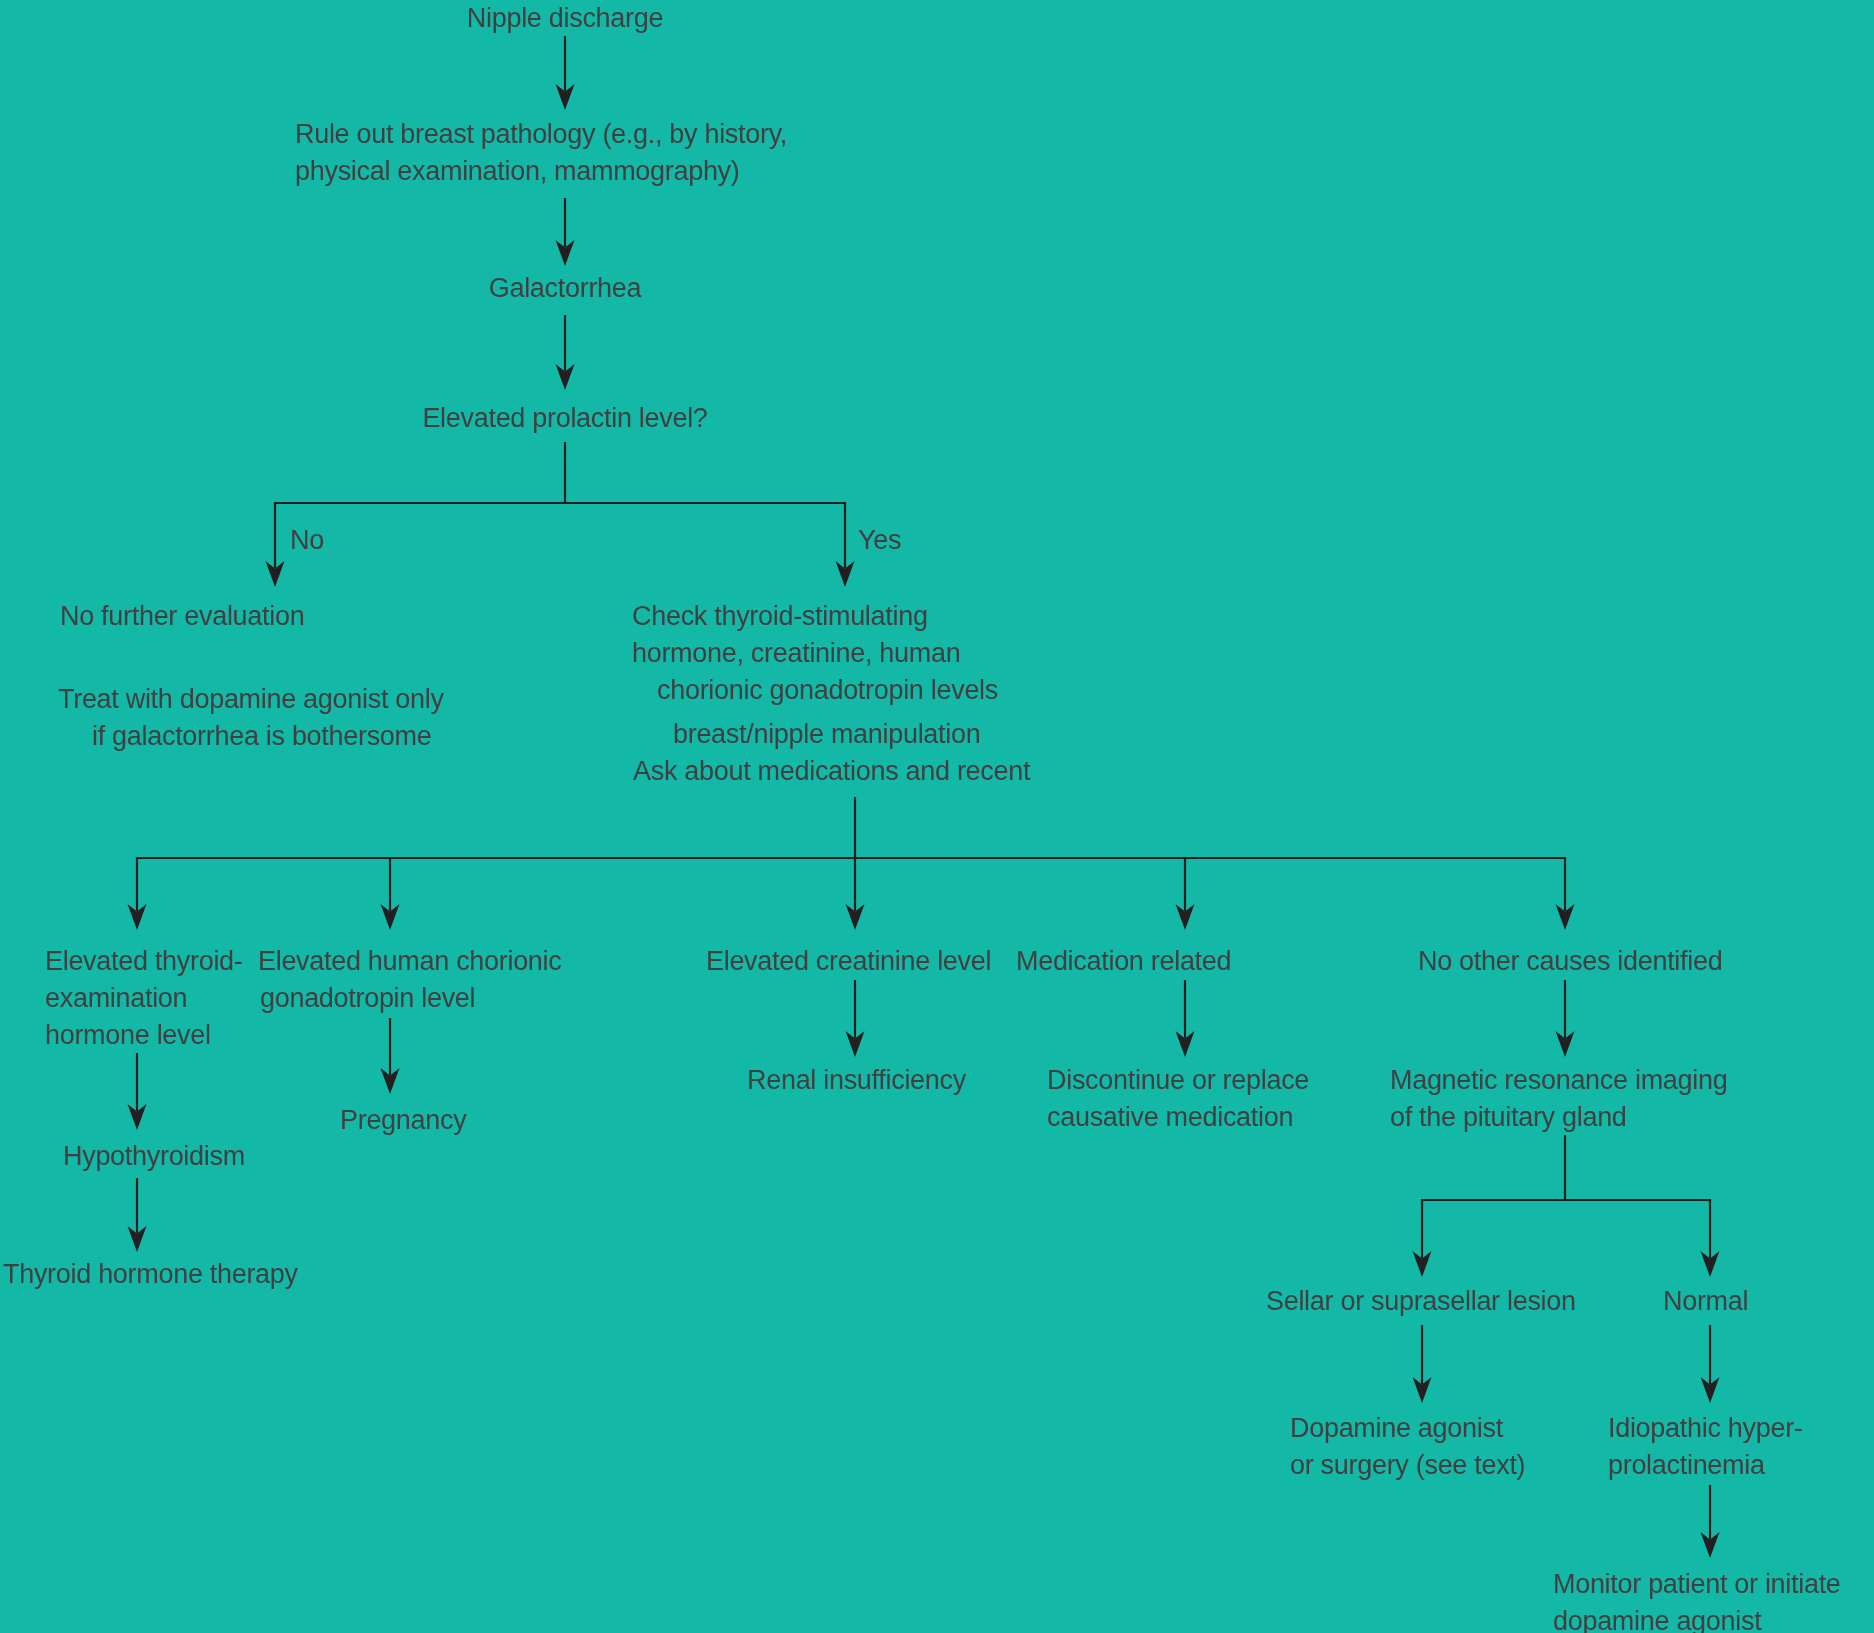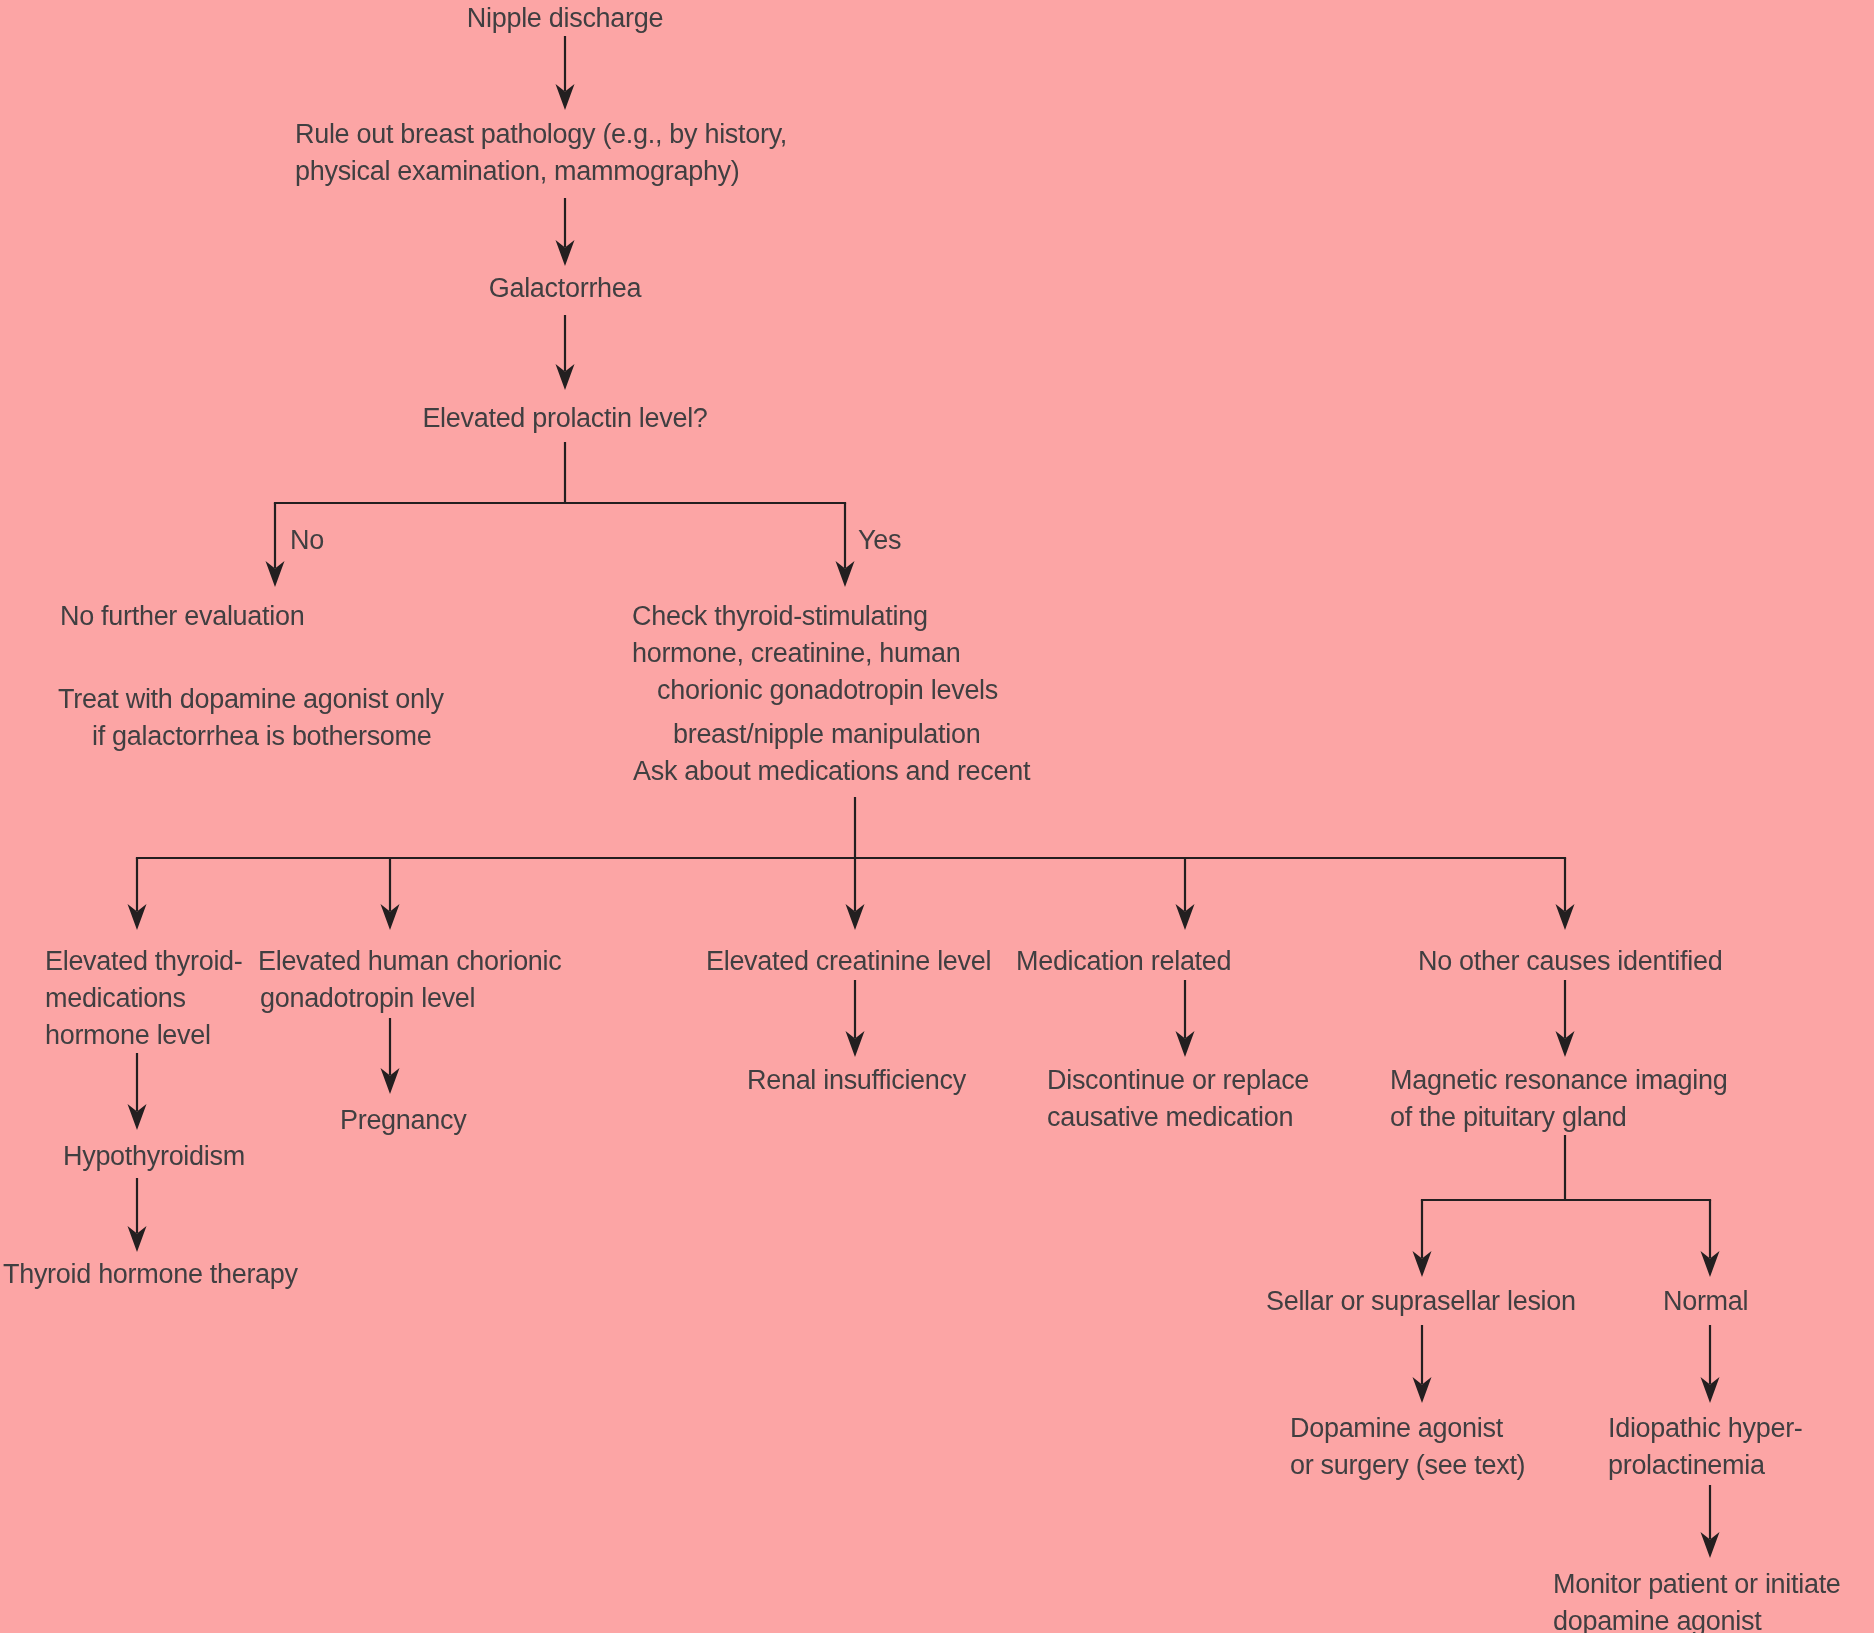--- a/index.html
+++ b/index.html
@@ -1,20 +1,20 @@
 <!DOCTYPE html>
 <html><head>
 <meta charset="utf-8">
 <style>
   html,body{margin:0;padding:0;background:#ffffff;}
   .canvas{
     position:relative;
     width:1874px;
     height:1633px;
-    background:#fca5a5;
+    background:#14b8a6;
     font-family:"Liberation Sans","DejaVu Sans",sans-serif;
     font-size:27px;
     line-height:37px;
     letter-spacing:-0.3px;
     color:#403f41;
     overflow:hidden;
   }
   svg.wires{position:absolute;left:0;top:0;width:1874px;height:1633px;}
   .node{position:absolute;white-space:nowrap;}
   .node.center{transform:translateX(-50%);}
@@ -101,21 +101,21 @@
     <div class="line" style="">hormone, creatinine, human</div>
     <div class="line" style="margin-left:25px">chorionic gonadotropin levels</div>
   </div>
   <div class="node" style="left:633px;top:716px">
     <div class="line" style="margin-left:40px">breast/nipple manipulation</div>
     <div class="line">Ask about medications and recent</div>
   </div>
 
   <div class="node" style="left:45px;top:943px">
     <div class="line">Elevated thyroid-</div>
-    <div class="line">medications</div>
+    <div class="line">examination</div>
     <div class="line">hormone level</div>
   </div>
 
   <div class="node" style="left:258px;top:943px">
     <div class="line">Elevated human chorionic</div>
     <div class="line" style="margin-left:2px">gonadotropin level</div>
   </div>
 
   <div class="node" style="left:706px;top:943px">Elevated creatinine level</div>
 

